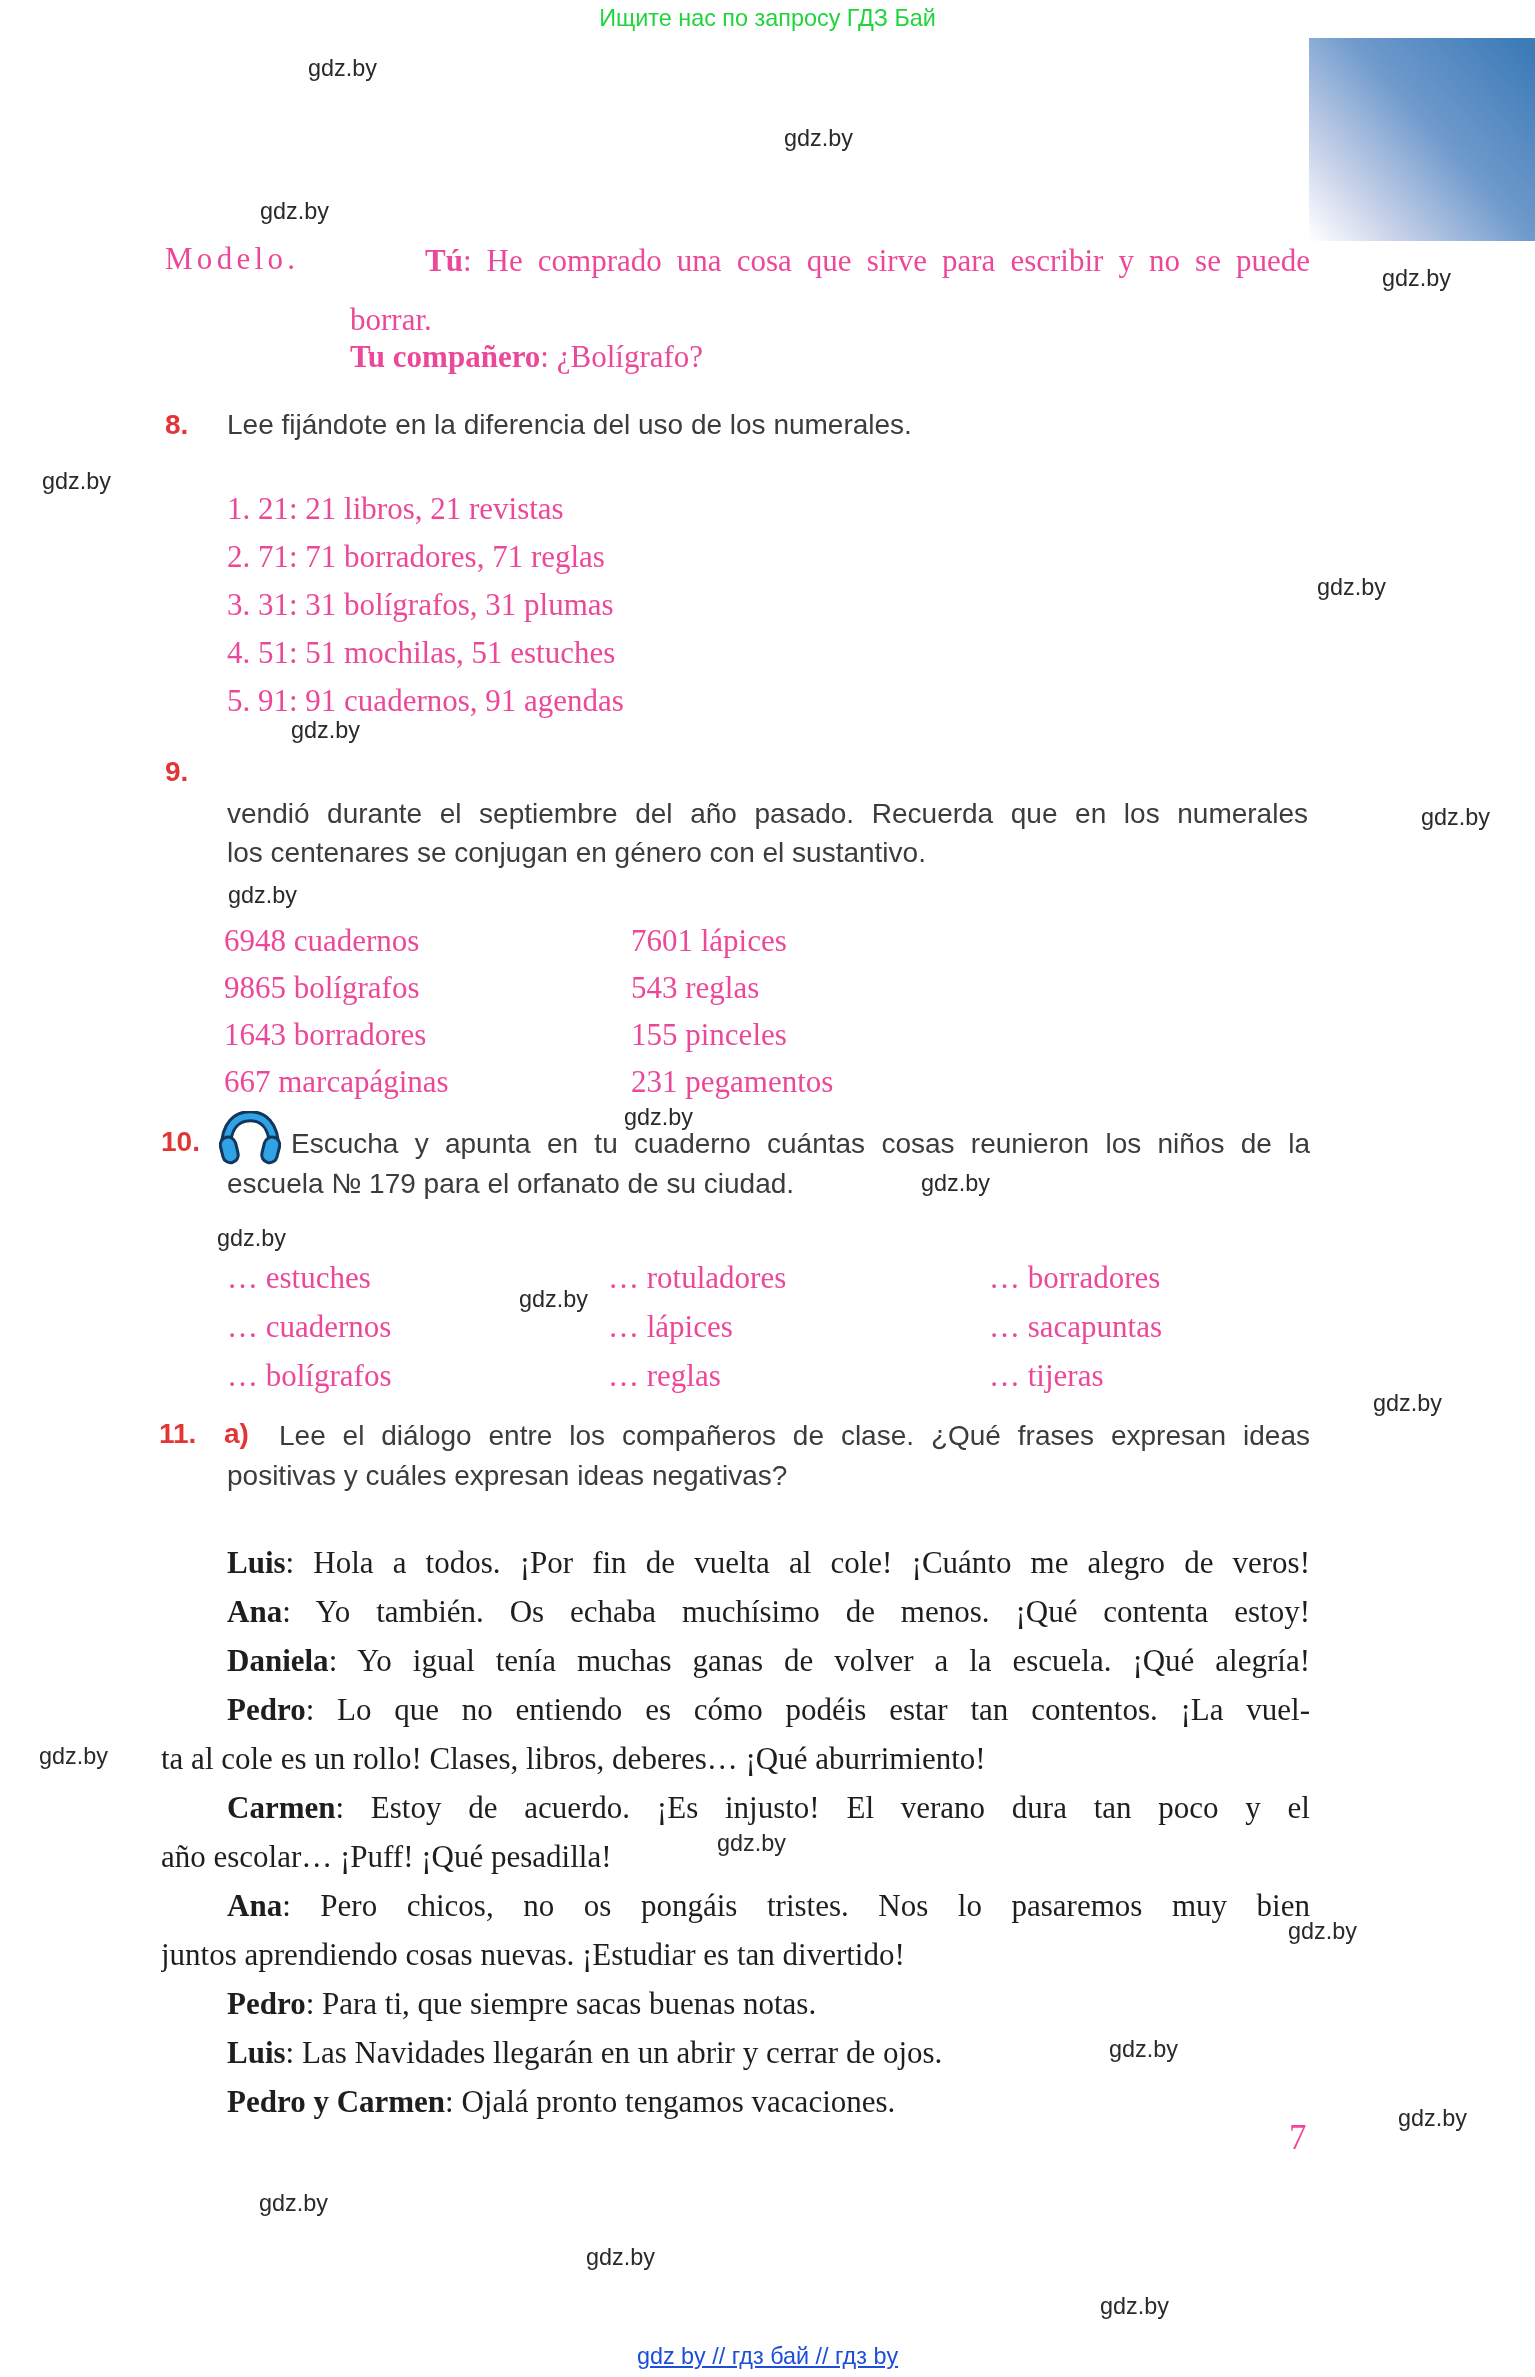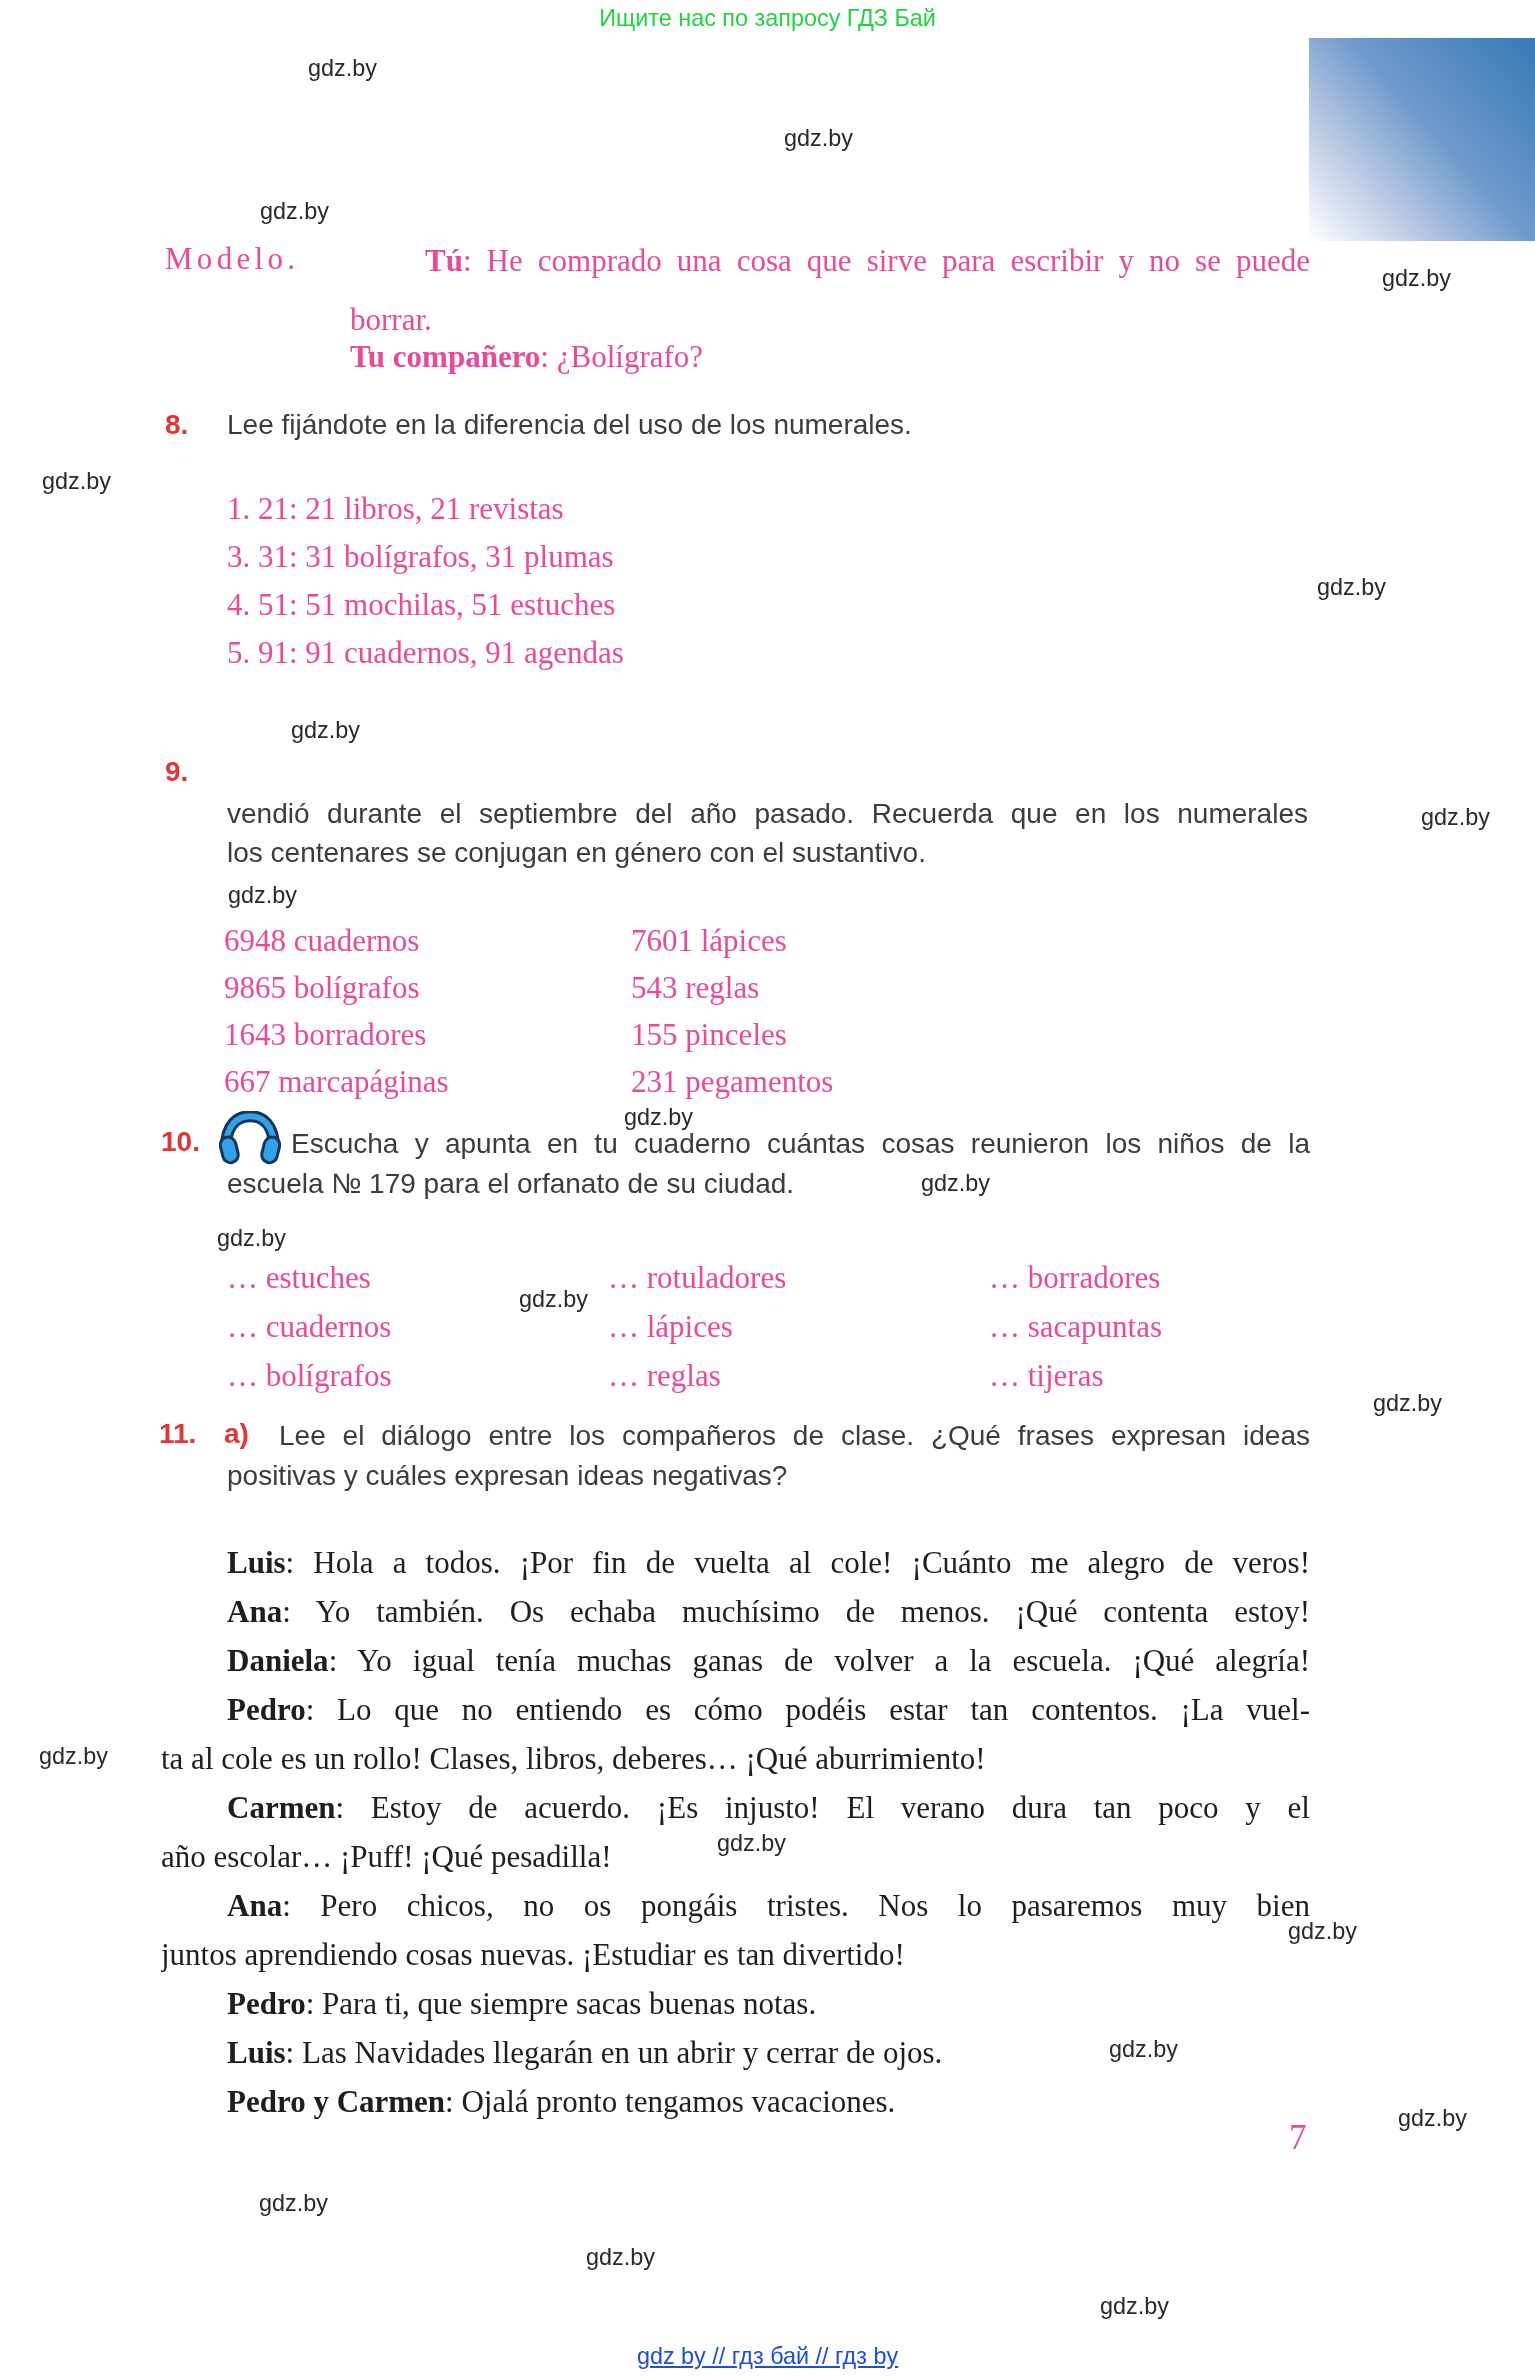--- a/index.html
+++ b/index.html
@@ -66,20 +66,21 @@
   <div class="abs serif" style="left:350px; top:302px;">borrar.</div>
   <div class="abs serif" style="left:350px; top:339px;">
     <b>Tu compañero</b><span>: ¿Bolígrafo?</span>
   </div>
 
   <div class="abs rednum" style="left:165px; top:409px;">8.</div>
   <div class="abs sans" style="left:227px; top:409px;text-align:center;">Lee fijándote en la diferencia del uso de los numerales.</div>
 
   <div class="abs" style="left:227px; top:485px;">
     <div class="serif listline">1. 21: 21 libros, 21 revistas</div>
+    <div class="serif listline">2. 71: 71 borradores, 71 reglas</div>
     <div class="serif listline">3. 31: 31 bolígrafos, 31 plumas</div>
     <div class="serif listline">4. 51: 51 mochilas, 51 estuches</div>
     <div class="serif listline">5. 91: 91 cuadernos, 91 agendas</div>
   </div>
 
   <div class="abs rednum" style="left:165px; top:756px;">9.</div>
   <div class="abs sans just sansline" style="left:227px; top:796px; width:1081px;">vendió durante el septiembre del año pasado. Recuerda que en los numerales</div>
   <div class="abs sans" style="left:227px; top:837px;">los centenares se conjugan en género con el sustantivo.</div>
 
   <div class="abs" style="left:224px; top:917px;">

